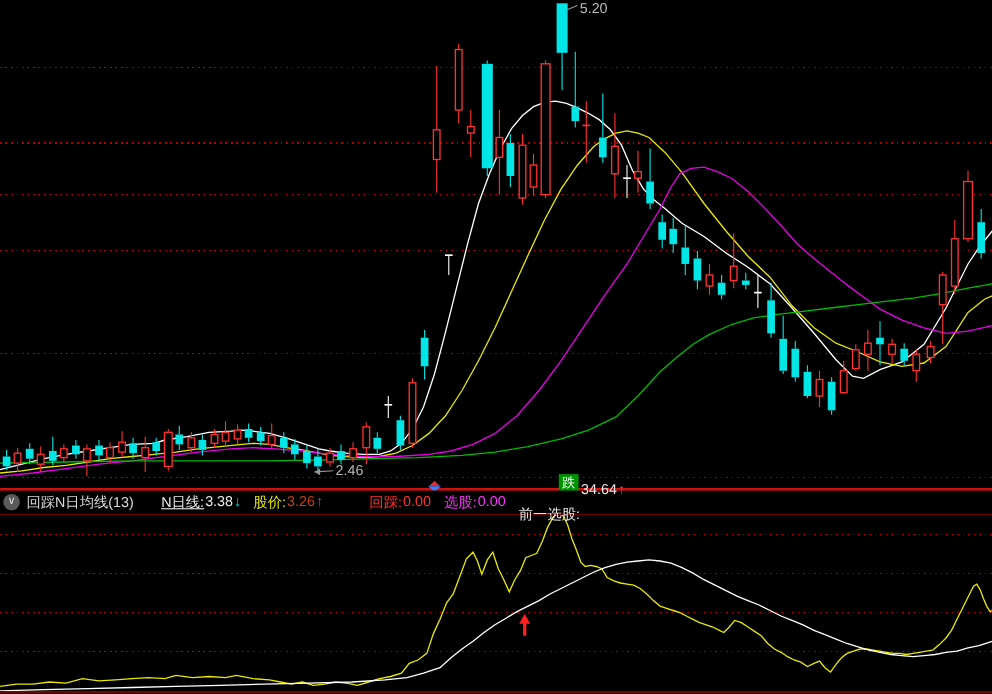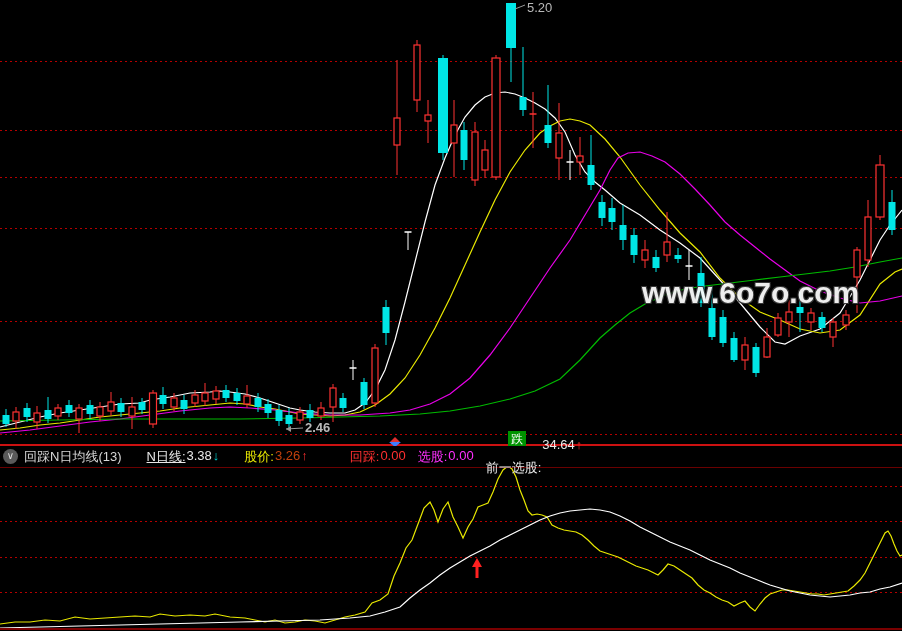--- a/index.html
+++ b/index.html
@@ -302,42 +302,41 @@
         <line x1="0" y1="467.5" x2="902" y2="467.5" stroke="#6a0000" stroke-width="1" shape-rendering="crispEdges"></line>
         <line x1="0" y1="629" x2="902" y2="629" stroke="#7a0000" stroke-width="2" shape-rendering="crispEdges"></line>
       </g>
       <g>
         <line x1="515" y1="9" x2="525" y2="5" stroke="#999999" stroke-width="1"></line>
         <line x1="286" y1="429" x2="303" y2="428" stroke="#999999" stroke-width="1"></line>
         <path d="M 286 429 l 5 -3 l 0 6 Z" fill="#999999"></path>
       </g>
     </svg>
 
-  <div class="watermark">www.6o7o.com</div>
 
   <div class="price-label" id="high-label" style="left: 527px; top: 0px;">5.20</div>
-  <div class="price-label" id="low-label" style="left: 305px; top: 420px; font-weight: bold;">2.46</div>
+  <div class="price-label" id="low-label" style="left: 305px; top: 420px;">2.46</div>
 
   <div class="fall-badge" id="fall-badge" style="left: 508px; top: 431px;">跌</div>
 
   <div class="splitter" id="splitter" style="left: 389px; top: 437px;">
     <div class="tri-up"></div>
     <div class="tri-dn"></div>
   </div>
 
   <div class="statusbar">
     <div class="collapse">∨</div>
     <span class="sb-name">回踩N日均线(13)</span>
     <span class="sb-field">
       <span style="color: rgb(232, 232, 232); text-decoration: underline;">N日线:</span>
       <span style="color: rgb(232, 232, 232);">3.38</span>
       <span class="sb-arrow" style="color: rgb(0, 216, 216);">↓</span>
     </span>
     <span class="sb-field">
-      <span style="color: rgb(232, 232, 0); margin-left: 14px;">股价:</span>
+      <span style="color: rgb(232, 232, 0);">股价:</span>
       <span style="color: #c2410c;">3.26</span>
       <span class="sb-arrow" style="color: rgb(255, 48, 48);">↑</span>
     </span>
     <span class="sb-field">
       <span style="color: rgb(255, 48, 48); margin-left: 31px;">回踩:</span>
       <span style="color: rgb(255, 48, 48);">0.00</span>
       <span class="sb-arrow" style="color: rgb(255, 48, 48);"></span>
     </span>
     <span class="sb-field">
       <span style="color: rgb(255, 48, 255);">选股:</span>

